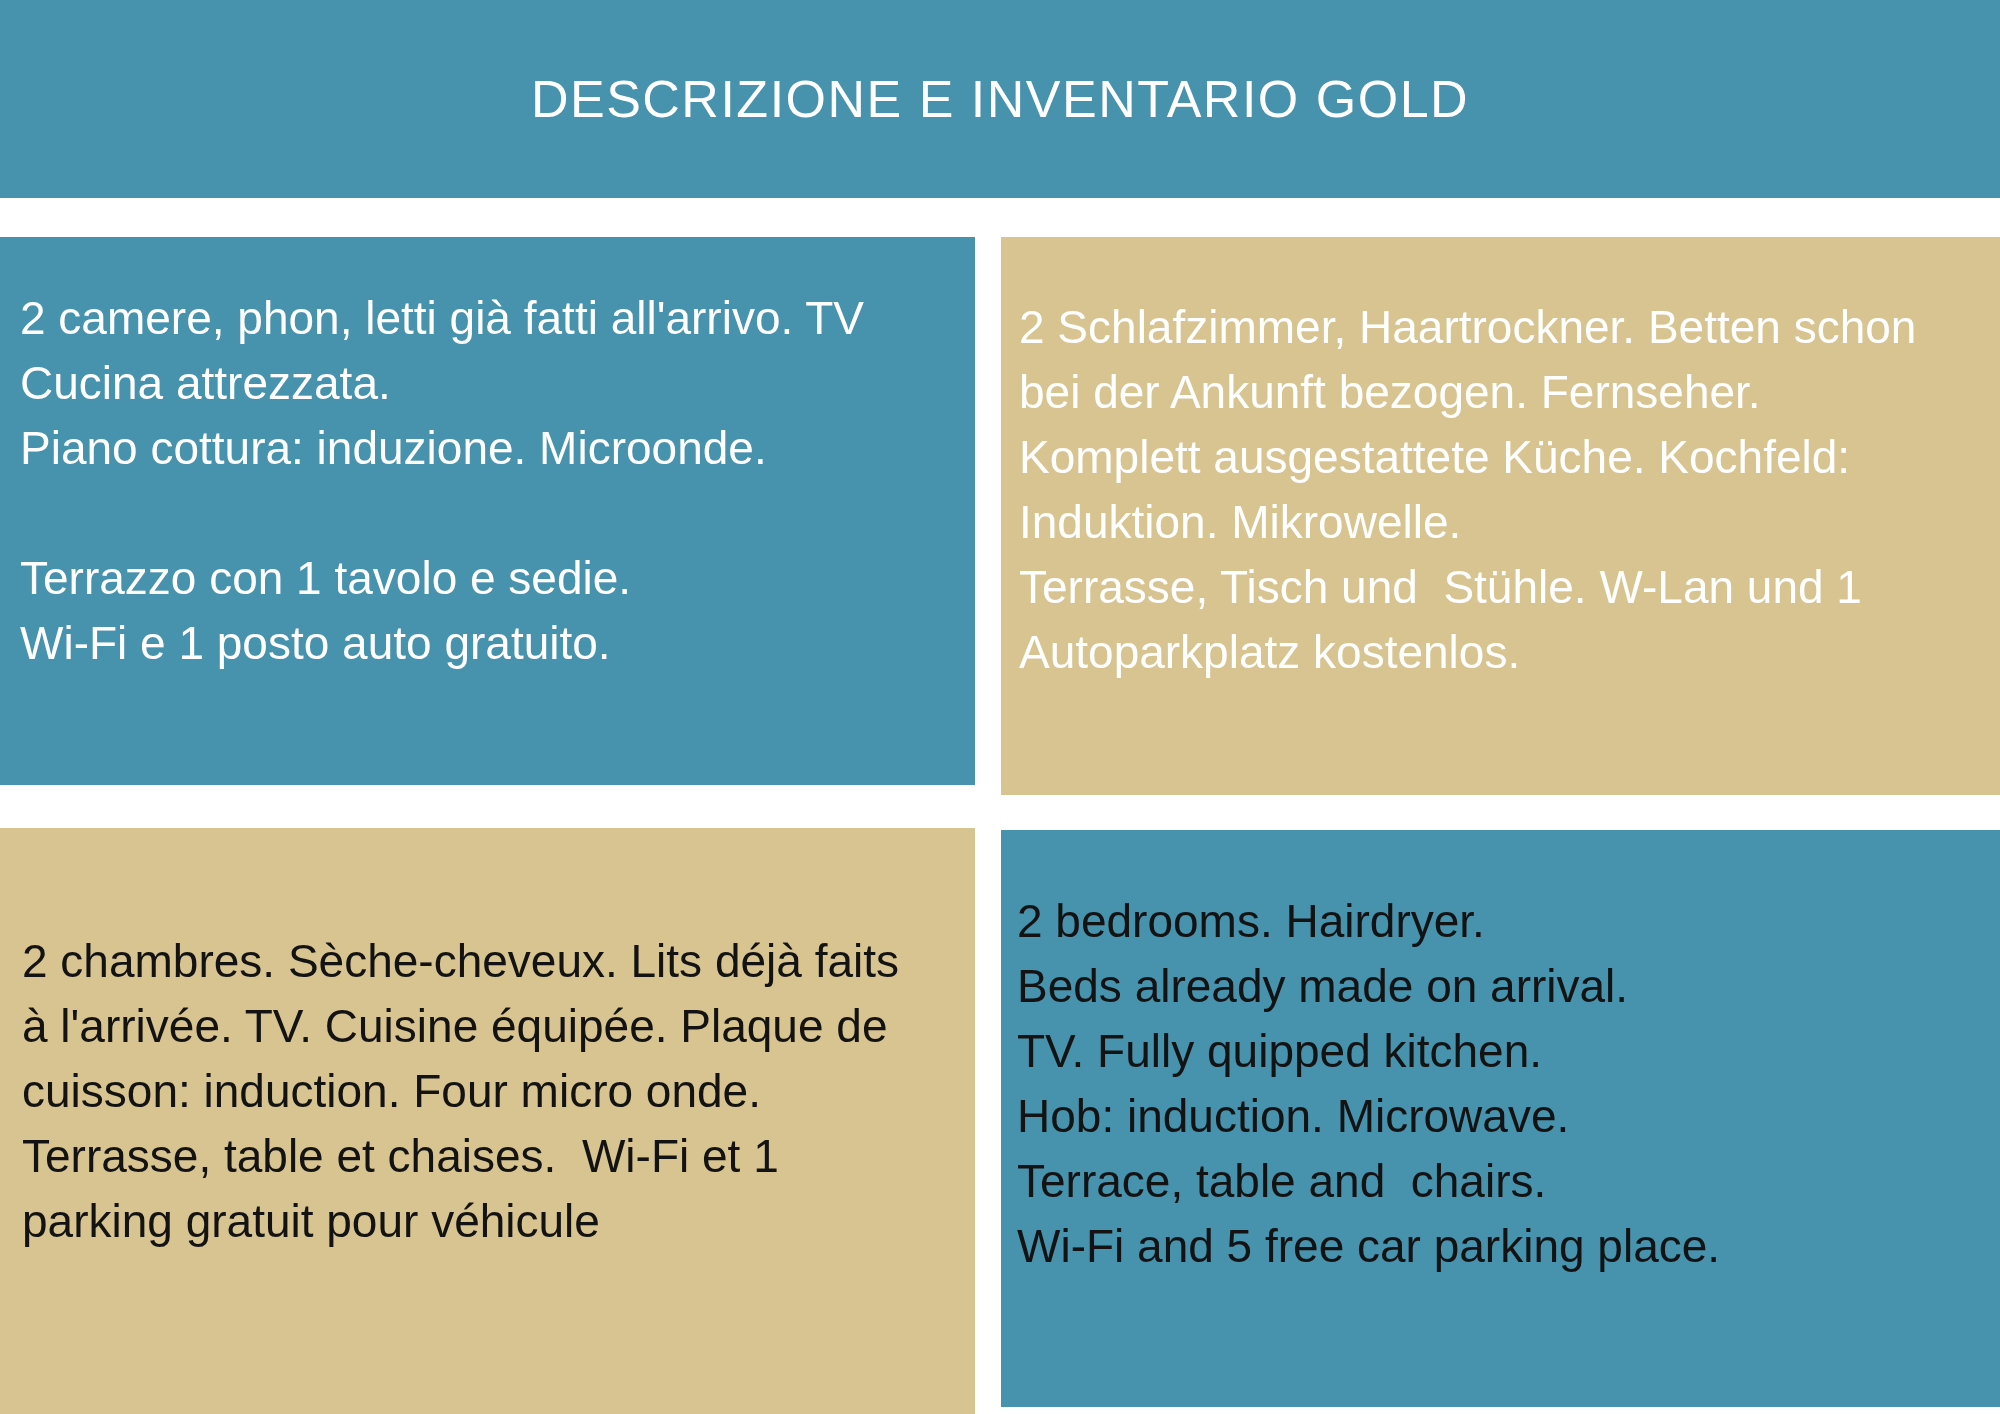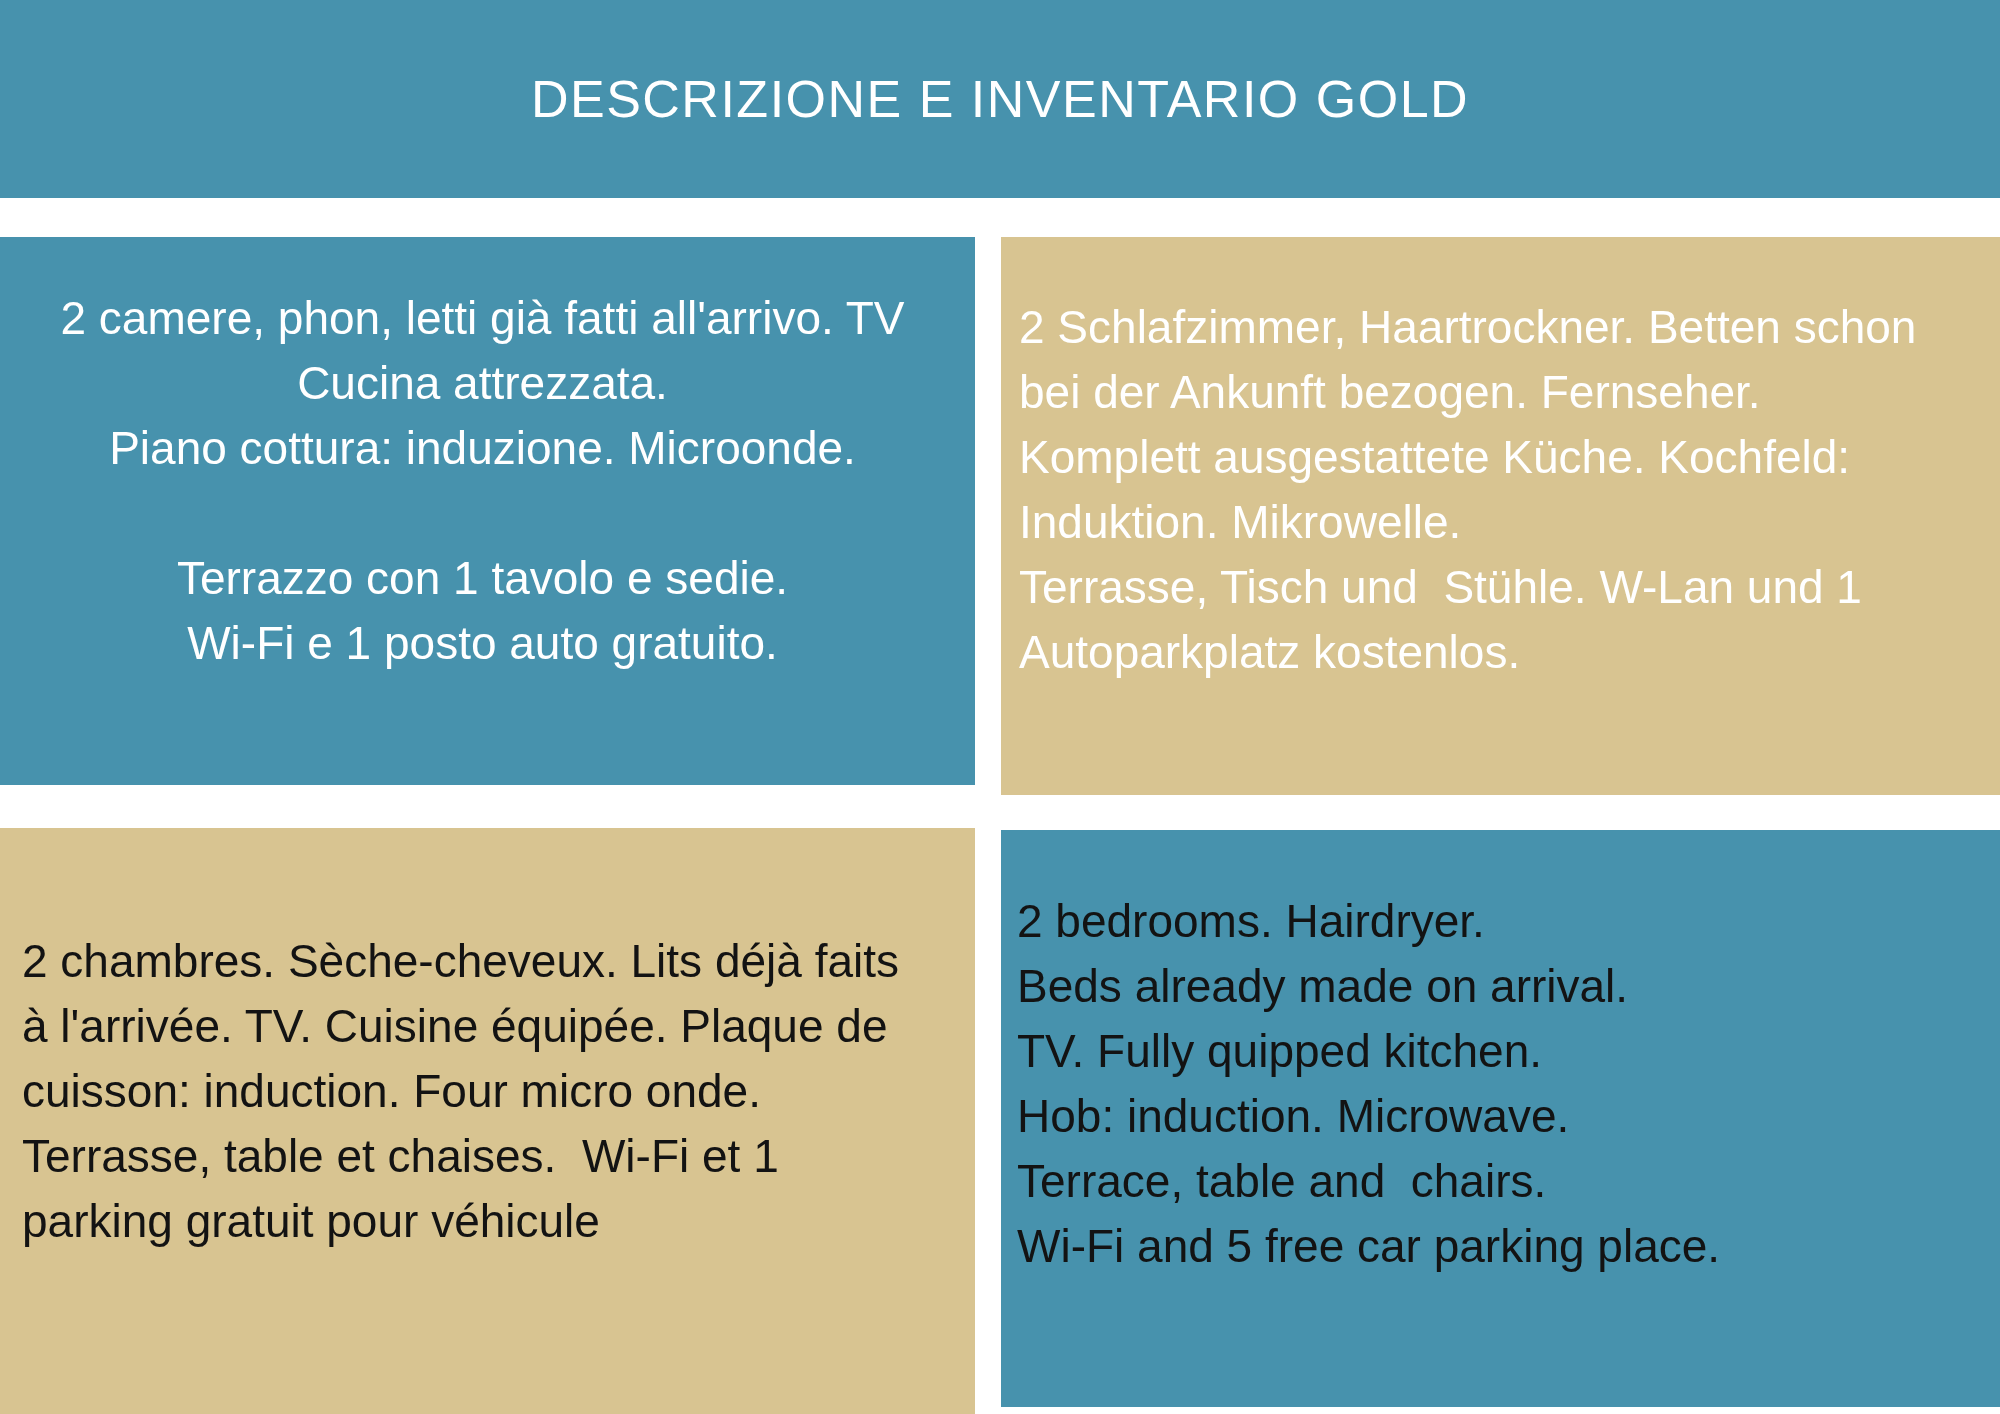--- a/index.html
+++ b/index.html
@@ -49,21 +49,20 @@
   .box-tan  { background: #D8C491; }
   .text-light { color: #ffffff; }
   .text-dark  { color: #131313; }
 
   .box-italian {
     left: 0;
     top: 237px;
     width: 975px;
     height: 548px;
     padding: 49px 30px 0 20px;
-    text-align: center;
   }
   .box-german {
     left: 1001px;
     top: 237px;
     width: 999px;
     height: 558px;
     padding: 58px 31px 0 18px;
   }
   .box-french {
     left: 0;

